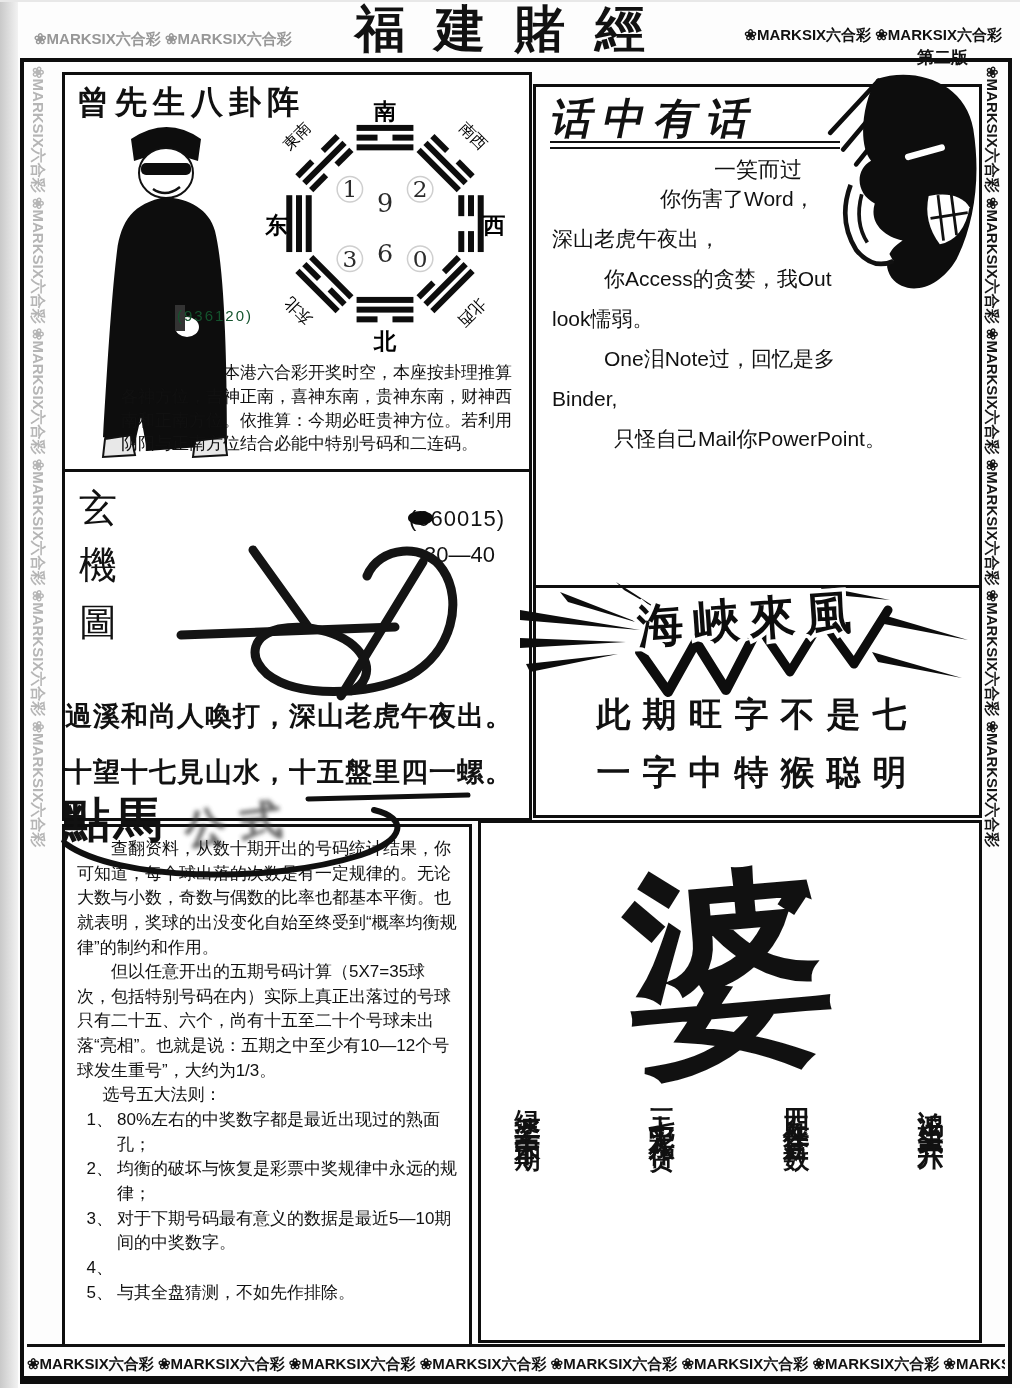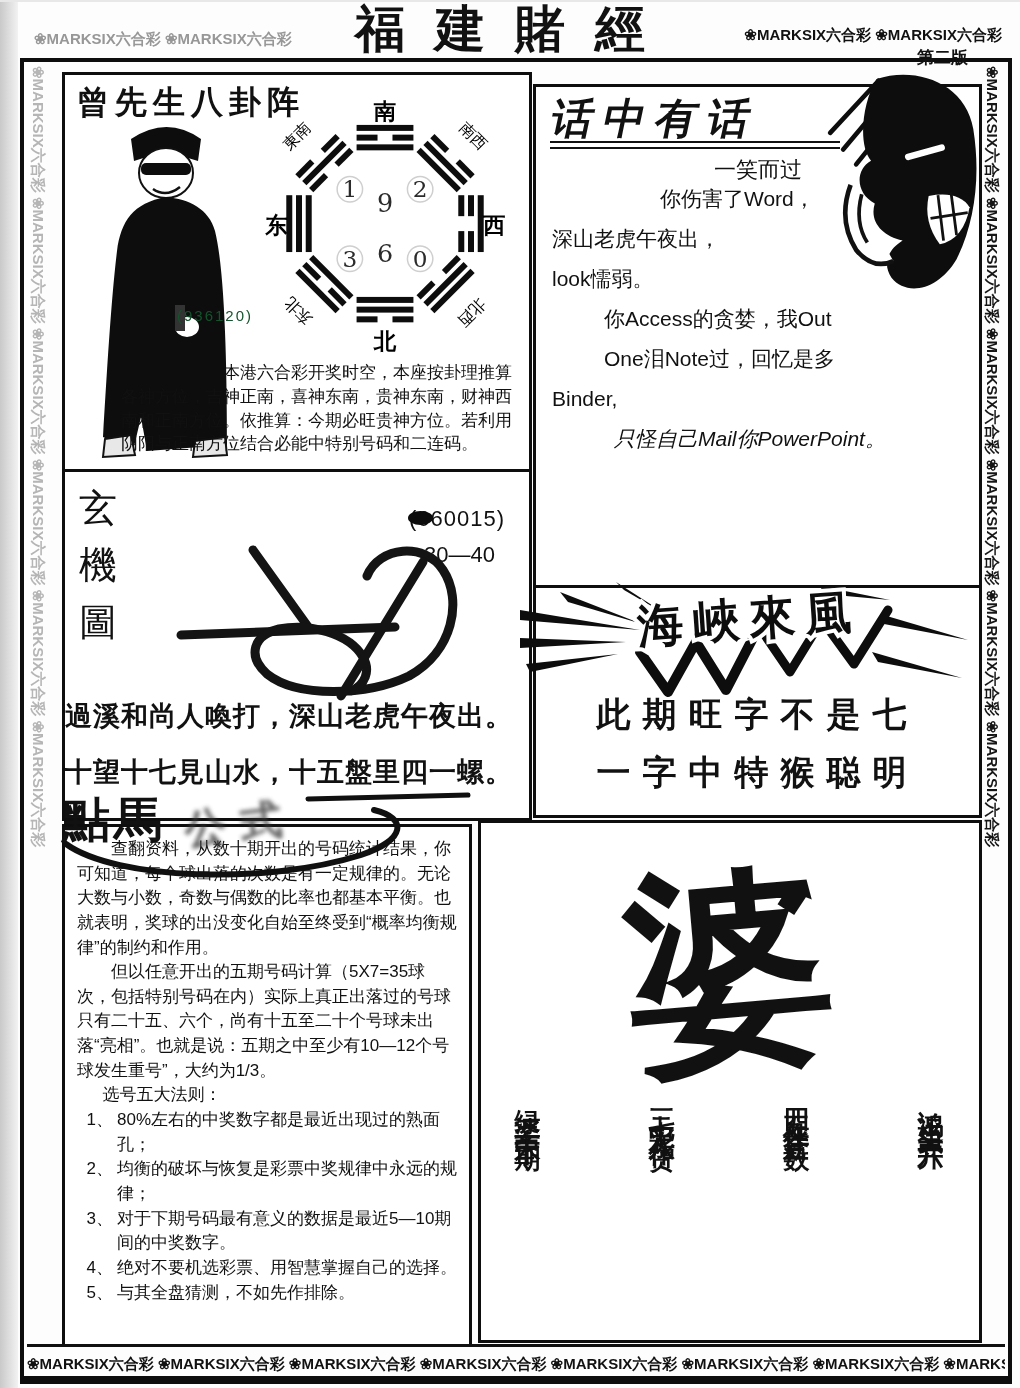--- a/index.html
+++ b/index.html
@@ -42,21 +42,21 @@
 
   
   .hz-title{position:absolute;left:16px;top:4px;font-family:"DejaVu Serif",serif;font-size:42px;
         font-weight:bold;letter-spacing:10px;transform:skewX(-12deg);white-space:nowrap;}
   .hz-speedlines{position:absolute;left:14px;top:54px;width:290px;height:12px;
         background:repeating-linear-gradient(to bottom,#111 0 2px,transparent 2px 6px);}
   .hz-sub{position:absolute;left:178px;top:68px;font-size:22px;}
   .caricature{position:absolute;right:2px;top:-22px;width:158px;height:236px;}
   .hz-body{position:absolute;left:12px;right:8px;top:92px;font-size:21px;}
   .hz-line{height:40px;line-height:40px;white-space:nowrap;}
-  .ind-a{padding-left:112px;}.ind-b{padding-left:4px;}.ind-c{padding-left:56px;}.ind-d{padding-left:66px;font-style:italic;}
+  .ind-a{padding-left:112px;}.ind-b{padding-left:4px;}.ind-c{padding-left:56px;}.ind-d{padding-left:66px;}
 
   
   .xuanji-title{position:absolute;left:14px;top:10px;width:46px;font-family:Liberation Mono, monospace;
         font-size:38px;line-height:1.5;word-break:break-all;}
   .xuanji-code{position:absolute;right:24px;top:34px;font-size:22px;letter-spacing:1px;}
   .code-blot{position:absolute;right:96px;top:39px;width:25px;height:14px;background:#0c0c0c;border-radius:50%;}
   .xuanji-range{position:absolute;right:34px;top:70px;font-size:22px;}
   .squiggle{position:absolute;left:92px;top:66px;width:330px;height:170px;}
   .xuanji-poem{position:absolute;left:0;right:0;top:216px;
         font-family:"DejaVu Sans",sans-serif;font-weight:bold;font-size:27px;line-height:56px;letter-spacing:1px;}
@@ -225,22 +225,22 @@
           <line x1="142" y1="130" x2="148" y2="176"></line>
           <line x1="120" y1="158" x2="160" y2="152"></line>
       </g>
       <path d="M34,122 Q20,160 40,192 Q58,214 80,204" fill="#fff" stroke="#111" stroke-width="5"></path>
       <path d="M46,132 Q38,162 52,184" fill="none" stroke="#111" stroke-width="4"></path>
     </svg>
 
     <div class="hz-body">
       <div class="hz-line ind-a">你伤害了Word，</div>
       <div class="hz-line ind-b">深山老虎午夜出，</div>
+      <div class="hz-line ind-c">你Access的贪婪，我Out</div>
       <div class="hz-line ind-b">look懦弱。</div>
-      <div class="hz-line ind-c">你Access的贪婪，我Out</div>
       <div class="hz-line ind-c">One泪Note过，回忆是多</div>
       <div class="hz-line ind-b">Binder,</div>
       <div class="hz-line ind-d">只怪自己Mail你PowerPoint。</div>
     </div>
   </div>
 
   <div class="box" id="box-xuanji">
     <div class="xuanji-title">玄機圖</div>
     <div class="xuanji-code">(660015)</div>
     <div class="code-blot"></div>
@@ -309,21 +309,20 @@
           <div class="rule-item">
             <span class="rule-num">2、</span>
             <span class="rule-text">均衡的破坏与恢复是彩票中奖规律中永远的规律；</span>
           </div>
           <div class="rule-item">
             <span class="rule-num">3、</span>
             <span class="rule-text">对于下期号码最有意义的数据是最近5—10期间的中奖数字。</span>
           </div>
           <div class="rule-item">
             <span class="rule-num">4、</span>
-            <span class="rule-text">绝对不要机选彩票、用智慧掌握自己的选择。</span>
           </div>
           <div class="rule-item">
             <span class="rule-num">5、</span>
             <span class="rule-text">与其全盘猜测，不如先作排除。</span>
           </div>
         </div>
     </div>
   </div>
 
   <div class="box" id="box-shensuan">

